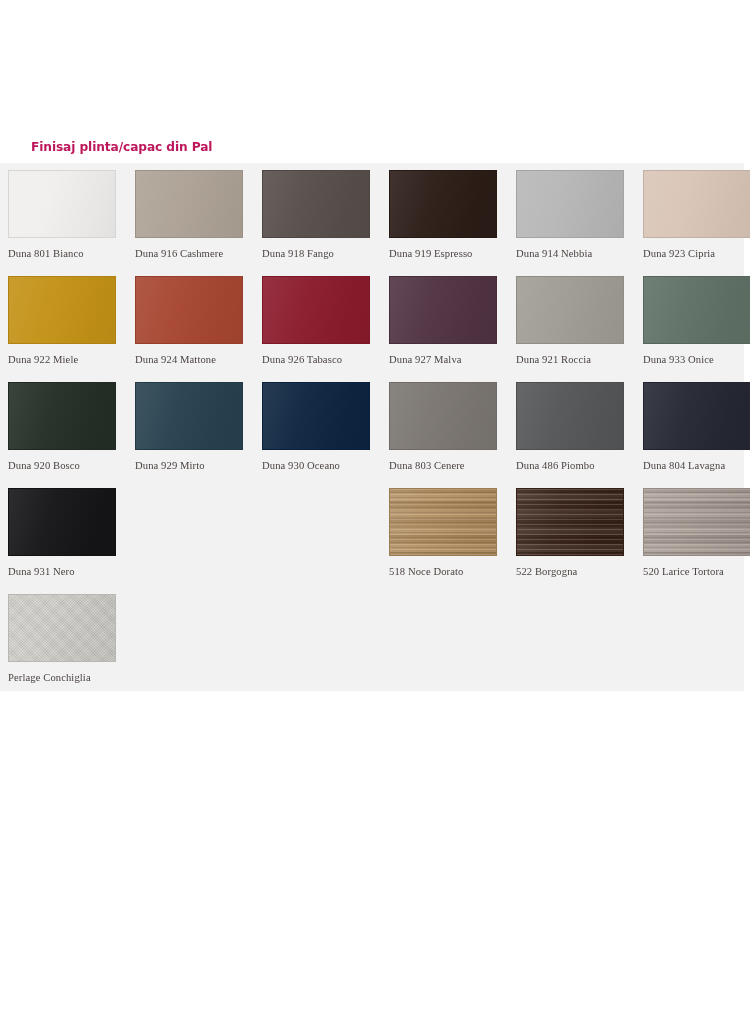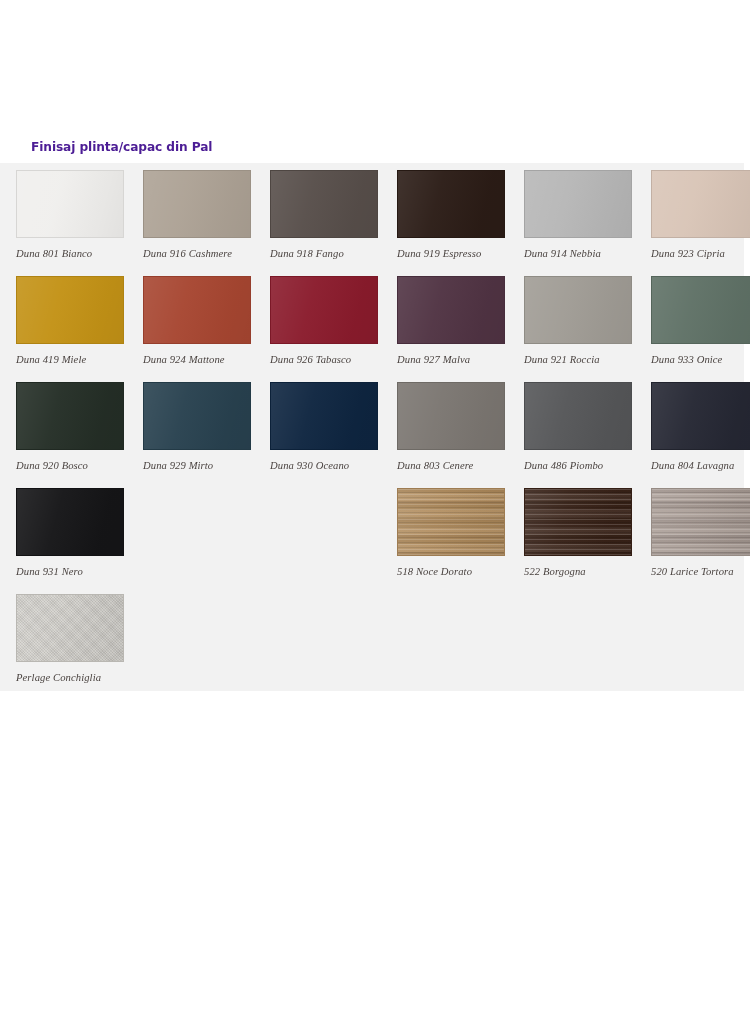--- a/index.html
+++ b/index.html
@@ -22,43 +22,42 @@
   }
 
   
   .section-title {
     position: absolute;
     left: 31px;
     top: 140px;
     font-family: "DejaVu Sans", sans-serif;
     font-size: 12.2px;
     font-weight: 700;
-    color: #4c1d95;
+    color: #be185d;
     letter-spacing: -0.1px;
     white-space: nowrap;
   }
 
   
   .swatch-panel {
     position: absolute;
     left: 0px;
     top: 163px;
     width: 744px;
     height: 528px;
     background: #f2f2f2;
     padding: 0;
   }
 
   .swatch-grid {
     display: grid;
     grid-template-columns: repeat(6, 127px);
     grid-auto-rows: 106px;
-    padding-left: 16px;
+    padding-left: 8px;
     padding-top: 7px;
-    font-style: italic;
   }
 
   .swatch-cell {
     position: relative;
     width: 127px;
     height: 106px;
   }
 
   .swatch-cell.empty { visibility: hidden; }
 
@@ -191,21 +190,21 @@
         <div class="swatch-cell">
           <div class="swatch-chip" style="background-color: rgb(183, 183, 183);"></div>
           <div class="swatch-label">Duna 914 Nebbia</div>
         </div>
         <div class="swatch-cell">
           <div class="swatch-chip" style="background-color: rgb(217, 197, 183);"></div>
           <div class="swatch-label">Duna 923 Cipria</div>
         </div>
         <div class="swatch-cell">
           <div class="swatch-chip" style="background-color: rgb(195, 146, 22);"></div>
-          <div class="swatch-label">Duna 419 Miele</div>
+          <div class="swatch-label">Duna 922 Miele</div>
         </div>
         <div class="swatch-cell">
           <div class="swatch-chip" style="background-color: rgb(167, 70, 49);"></div>
           <div class="swatch-label">Duna 924 Mattone</div>
         </div>
         <div class="swatch-cell">
           <div class="swatch-chip" style="background-color: rgb(138, 27, 44);"></div>
           <div class="swatch-label">Duna 926 Tabasco</div>
         </div>
         <div class="swatch-cell">

